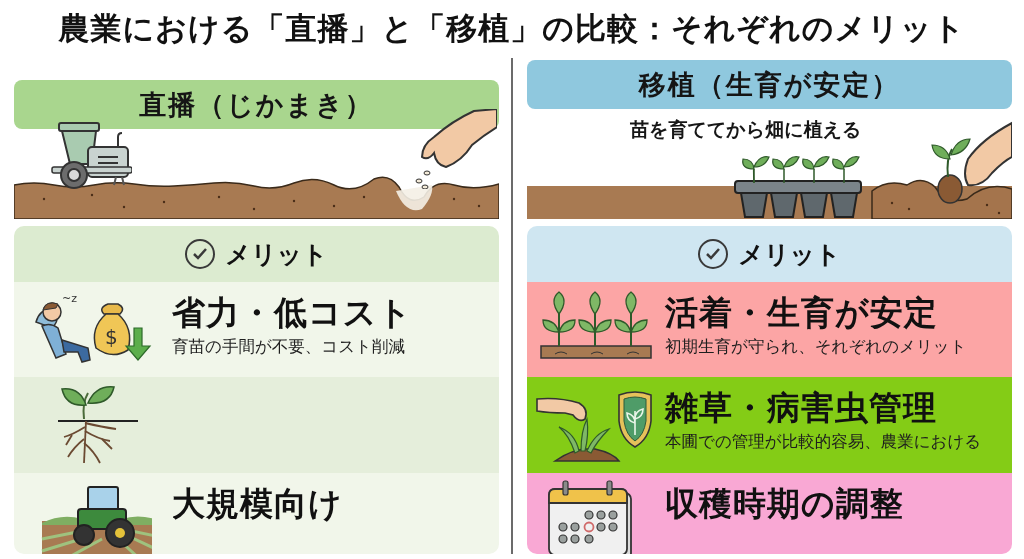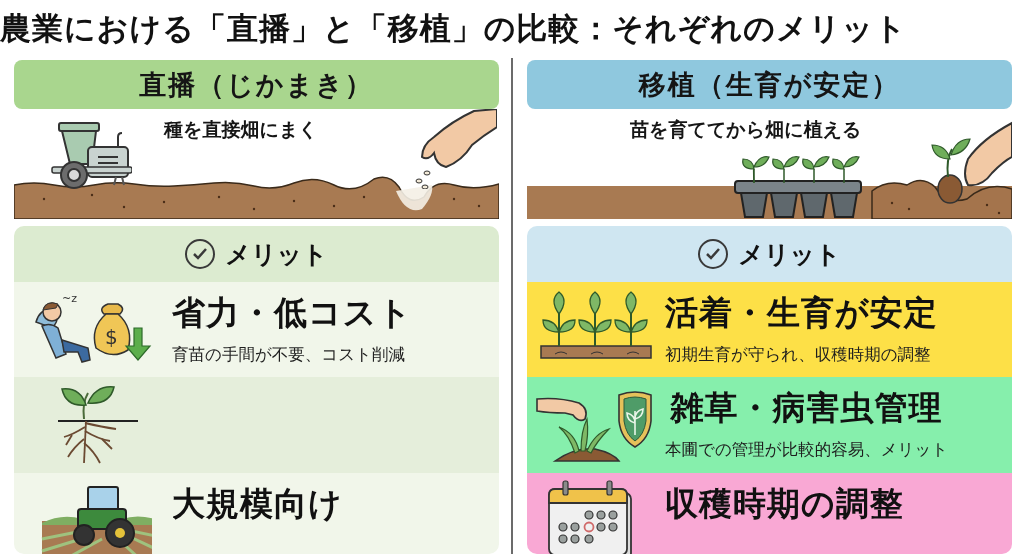--- a/index.html
+++ b/index.html
@@ -1,36 +1,36 @@
 <!DOCTYPE html>
 <html><head>
 <meta charset="utf-8">
 <style>
   * { box-sizing: border-box; margin: 0; padding: 0; }
   html, body { width: 1024px; height: 559px; overflow: hidden; background: #ffffff; }
   body { font-family: "DejaVu Sans", "Liberation Sans", sans-serif; color: #111; position: relative; }
 
   .title {
     position: absolute; left: 0; top: 6px; width: 1024px; height: 44px;
-    text-align: left; font-size: 31px; font-weight: bold; letter-spacing: 1px;
+    text-align: center; font-size: 31px; font-weight: bold; letter-spacing: 1px;
     line-height: 44px; color: #111;
   }
 
   .divider { position: absolute; left: 511px; top: 58px; width: 2px; height: 496px; background: #6b6b6b; }
 
   .col { position: absolute; top: 58px; width: 485px; height: 496px; }
   .col.left { left: 14px; }
   .col.right { left: 527px; }
 
   .col-header {
     position: absolute; left: 0; top: 2px; width: 485px; height: 49px;
     border-radius: 8px; text-align: center; font-size: 27px; font-weight: bold;
     line-height: 49px; letter-spacing: 2px; color: #151515;
   }
-  .left .col-header { background: #a9d68e; }
+  .left .col-header { background: #a9d68e; margin-top: 20px; }
   .right .col-header { background: #8fc8de; }
 
   .scene { position: absolute; left: 0; top: 51px; width: 485px; height: 110px; }
   .scene-caption {
     position: absolute; top: 8px; font-size: 19px; font-weight: bold; color: #161616;
     white-space: nowrap;
   }
   .left .scene-caption { left: 150px; }
   .right .scene-caption { left: 103px; }
   .scene svg { position: absolute; left: 0; top: 0; }
@@ -47,30 +47,30 @@
   .right .merit-header { background: #cfe6f1; }
   .check-icon {
     width: 30px; height: 30px; border: 2.5px solid #3a3a3a; border-radius: 50%;
     display: inline-flex; align-items: center; justify-content: center;
   }
 
   .row { position: relative; height: 95.3px; }
   .left .row.r1 { background: #f1f6ea; }
   .left .row.r2 { background: #e5eedb; }
   .left .row.r3 { background: #f1f6ea; padding-left: 40px; }
-  .right .row.r1 { background: #fde047; }
-  .right .row.r2 { background: #86efac; text-align: center; }
+  .right .row.r1 { background: #fca5a5; }
+  .right .row.r2 { background: #84cc16; }
   .right .row.r3 { background: #f9a8d4; }
 
   .row .icon { position: absolute; left: 8px; top: 6px; width: 130px; height: 84px; }
   .row .text { position: absolute; top: 12px; }
   .left .row .text { left: 158px; }
   .right .row .text { left: 138px; }
   .row .head { font-size: 33px; font-weight: bold; letter-spacing: 1px; color: #111; white-space: nowrap; line-height: 38px; }
-  .row .sub { font-size: 16.5px; color: #1e1e1e; white-space: nowrap; margin-top: 12px; line-height: 22px; }
+  .row .sub { font-size: 16.5px; color: #1e1e1e; white-space: nowrap; margin-top: 4px; line-height: 22px; }
 </style>
 </head>
 <body>
 
 <div class="title">農業における「直播」と「移植」の比較：それぞれのメリット</div>
 
 <div class="divider"></div>
 
 <div class="col left">
   <div class="col-header">直播（じかまき）</div>
@@ -104,21 +104,20 @@
       <circle cx="42" cy="56" r="13" fill="#6c6c6c" stroke="#333" stroke-width="2"></circle>
       <circle cx="42" cy="56" r="6" fill="#d8d8d8" stroke="#333" stroke-width="2"></circle>
       <path d="M84,58 L82,66 M90,58 L92,66" stroke="#555" stroke-width="2"></path>
     </svg>
     <svg style="left:378px; top:0px" width="105" height="80" viewBox="0 0 105 80">
       <path d="M82,2 Q60,12 42,28 Q30,36 30,48 Q36,52 42,44 Q44,56 54,58 Q70,52 80,36 Q92,26 105,18 L105,0 Z" fill="#f2c9a5" stroke="#333" stroke-width="2"></path>
       <ellipse cx="27" cy="72" rx="3" ry="2" fill="#f3ead8" stroke="#333" stroke-width="1"></ellipse>
       <ellipse cx="35" cy="64" rx="3" ry="2" fill="#f3ead8" stroke="#333" stroke-width="1"></ellipse>
       <ellipse cx="33" cy="78" rx="3" ry="2" fill="#f3ead8" stroke="#333" stroke-width="1"></ellipse>
     </svg>
-    <div class="scene-caption">種を直接畑にまく</div>
   </div>
 
   <div class="merit">
     <div class="merit-header">
       <span class="check-icon">
         <svg width="16" height="14" viewBox="0 0 16 14">
             <path d="M2,7 L6,11 L14,2" fill="none" stroke="#3a3a3a" stroke-width="2.5"></path>
           </svg>
       </span>
       <span>メリット</span>
@@ -273,40 +272,40 @@
           <g transform="translate(96,0)">
             <line x1="0" y1="58" x2="0" y2="20" stroke="#2f5a2a" stroke-width="2"></line>
             <path d="M0,26 Q-10,12 0,4 Q10,12 0,26 Z" fill="#7fb866" stroke="#2f5a2a" stroke-width="1.3"></path>
             <path d="M0,44 Q-16,44 -16,32 Q-4,32 0,44 Z" fill="#7fb866" stroke="#2f5a2a" stroke-width="1.3"></path>
             <path d="M0,44 Q16,44 16,32 Q4,32 0,44 Z" fill="#7fb866" stroke="#2f5a2a" stroke-width="1.3"></path>
           </g>
         </g>
       </svg>
       <div class="text">
         <div class="head">活着・生育が安定</div>
-        <div class="sub">初期生育が守られ、収穫時期の調整</div>
+        <div class="sub">初期生育が守られ、それぞれのメリット</div>
       </div>
     </div>
 
     <div class="row r2">
       <svg class="icon" viewBox="0 0 130 84">
         <path d="M2,16 Q24,14 44,20 Q54,26 50,36 Q44,40 38,32 L30,30 Q14,30 2,28 Z" fill="#f2c9a5" stroke="#333" stroke-width="1.6"></path>
         <path d="M20,78 Q40,64 60,66 Q78,70 84,78 Z" fill="#8a5a34" stroke="#333" stroke-width="1.5"></path>
         <g fill="#7fb866" stroke="#2f5a2a" stroke-width="1.2">
           <path d="M40,70 Q34,52 24,44 Q40,50 44,68 Z"></path>
             <path d="M46,68 Q46,48 52,36 Q54,52 50,68 Z"></path>
           <path d="M52,68 Q60,50 74,46 Q62,58 56,70 Z"></path>
         </g>
         <path d="M84,12 Q100,6 116,12 L116,38 Q114,56 100,64 Q86,56 84,38 Z" fill="#e6c15a" stroke="#333" stroke-width="1.6"></path>
         <path d="M89,16 Q100,12 111,16 L111,38 Q109,52 100,58 Q91,52 89,38 Z" fill="#4f9c68" stroke="#2d5a3a" stroke-width="1"></path>
         <path d="M100,52 L100,28 M100,40 Q92,38 92,30 Q100,32 100,40 M100,36 Q108,34 108,26 Q100,28 100,36" fill="none" stroke="#e9f5e9" stroke-width="1.6"></path>
       </svg>
       <div class="text">
         <div class="head">雑草・病害虫管理</div>
-        <div class="sub">本圃での管理が比較的容易、メリット</div>
+        <div class="sub">本圃での管理が比較的容易、農業における</div>
       </div>
     </div>
 
     <div class="row r3">
       <svg class="icon" viewBox="0 0 130 84">
         <rect x="18" y="14" width="78" height="66" rx="6" fill="#dcdcdc" stroke="#333" stroke-width="1.8"></rect>
         <rect x="14" y="10" width="78" height="66" rx="6" fill="#f0f0f0" stroke="#333" stroke-width="1.8"></rect>
         <path d="M14,16 Q14,10 20,10 L86,10 Q92,10 92,16 L92,24 L14,24 Z" fill="#f0c24a" stroke="#333" stroke-width="1.8"></path>
         <rect x="28" y="2" width="5" height="14" rx="2" fill="#8a8a8a" stroke="#333" stroke-width="1.2"></rect>
         <rect x="72" y="2" width="5" height="14" rx="2" fill="#8a8a8a" stroke="#333" stroke-width="1.2"></rect>

